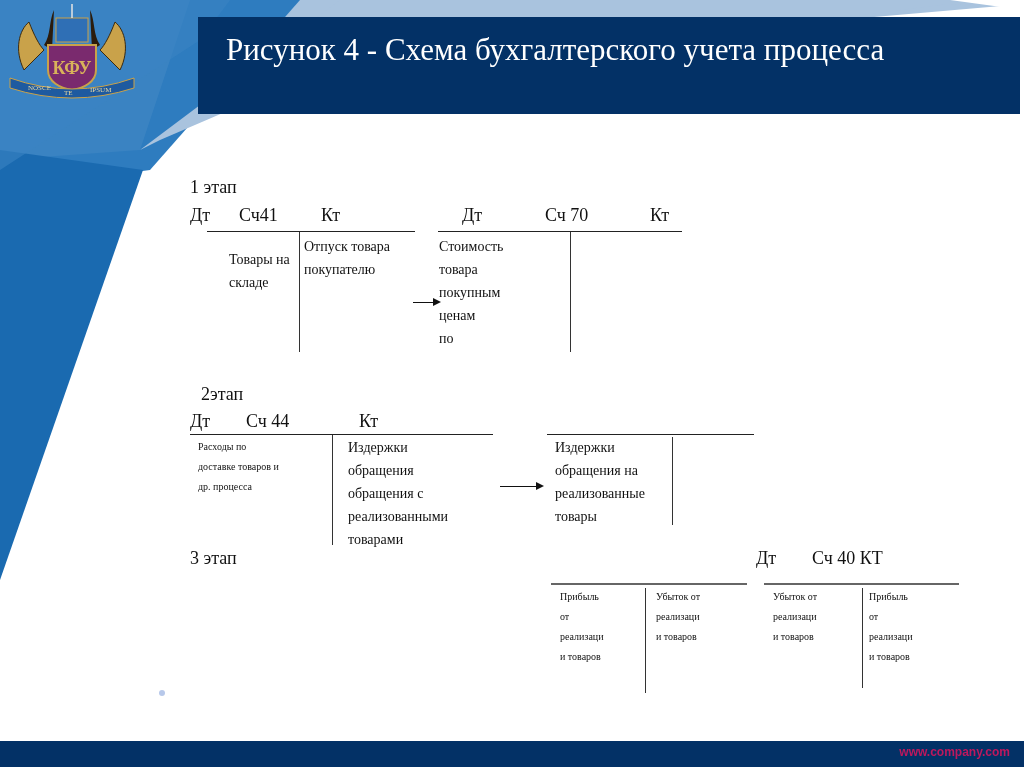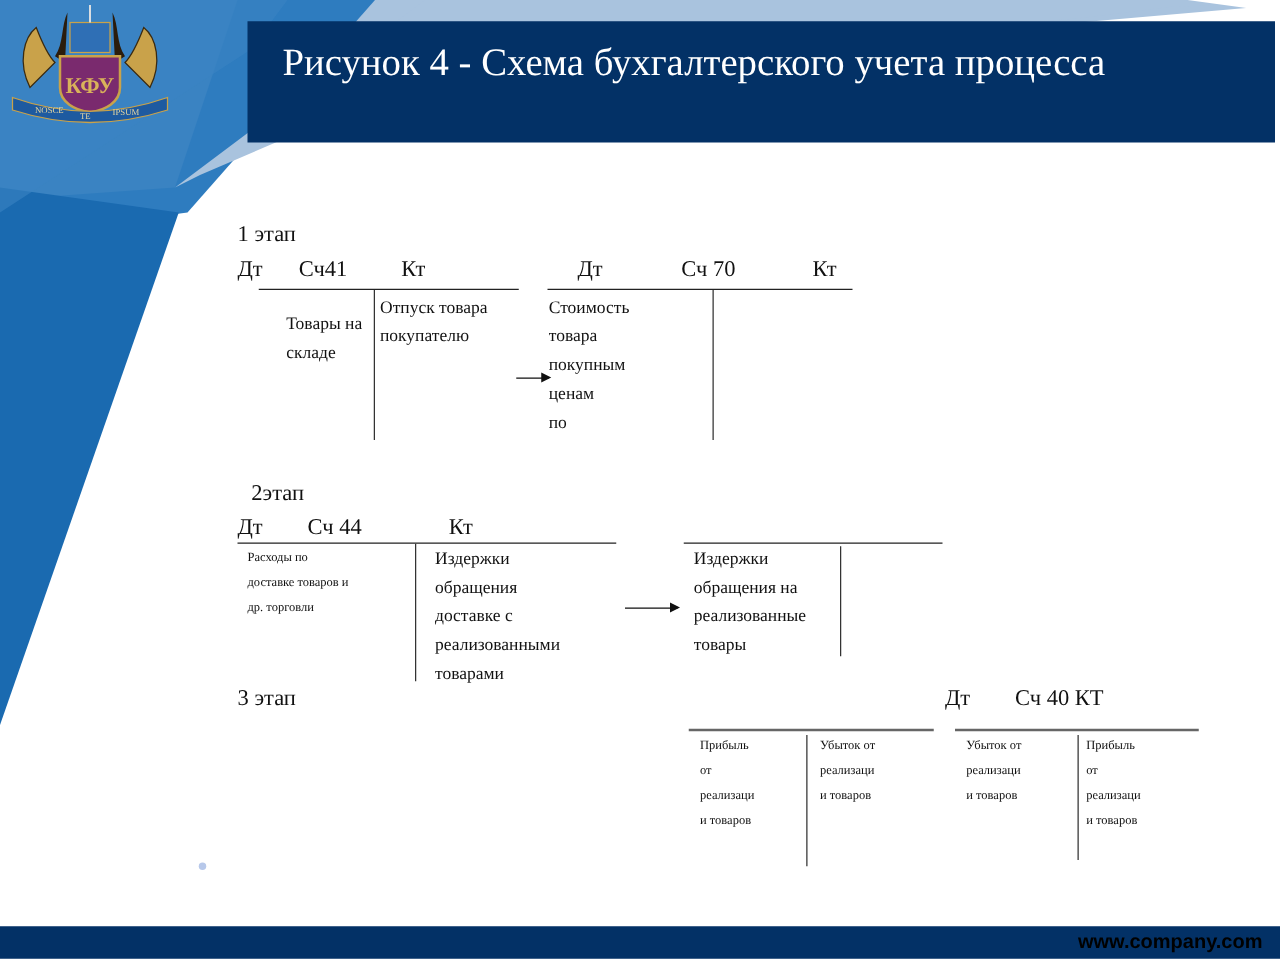--- a/index.html
+++ b/index.html
@@ -2,21 +2,21 @@
 <html><head>
 <meta charset="utf-8">
 <style>
   html, body { margin:0; padding:0; }
   body { width:1024px; height:767px; position:relative; overflow:hidden; background:#ffffff; font-family:"Liberation Serif", "DejaVu Serif", serif; color:#111; }
   .bg-layer { position:absolute; left:0; top:0; width:1024px; height:767px; }
   .logo { position:absolute; left:4px; top:0; width:136px; height:100px; }
   .title-bar { position:absolute; left:198px; top:17px; width:822px; height:97px; background:#033166; }
   .title-text { position:absolute; left:226px; top:29px; width:780px; color:#ffffff; font-size:31px; line-height:41px; font-family:"Liberation Serif", serif; }
   .footer { position:absolute; left:0; top:741px; width:1024px; height:26px; background:#033166; }
-  .footer-url { position:absolute; right:14px; top:745px; color:#000000; font-family:"Liberation Sans", sans-serif; font-weight:bold; font-size:16px; }
+  .footer-url { position:absolute; right:14px; top:745px; color:#be185d; font-family:"Liberation Sans", sans-serif; font-weight:bold; font-size:12px; }
   .dot { position:absolute; left:159px; top:690px; width:6px; height:6px; border-radius:50%; background:#b7c8ea; }
   .t { position:absolute; white-space:nowrap; }
   .h { font-size:18px; }
   .c { font-size:14px; line-height:23px; }
   .c2 { font-size:10px; line-height:20px; }
   .hline { position:absolute; height:1px; background:#222; }
   .hline.g { background:#666; height:2px; }
   .vline { position:absolute; width:1px; background:#333; }
   .arrow { position:absolute; height:1px; background:#111; }
   .arrow::after { content:""; position:absolute; right:-2px; top:-4px; border-left:8px solid #111; border-top:4.5px solid transparent; border-bottom:4.5px solid transparent; }
@@ -85,26 +85,26 @@
 
 <div class="t h" style="left:201px;top:384px;">2этап</div>
 <div class="t h" style="left:190px;top:411px;">Дт</div>
 <div class="t h" style="left:246px;top:411px;">Сч 44</div>
 <div class="t h" style="left:359px;top:411px;">Кт</div>
 <div class="hline" style="left:190px;top:434px;width:303px;"></div>
 <div class="vline" style="left:332px;top:435px;height:110px;"></div>
 <div class="t c2" style="left:198px;top:437px;font-size:10px;">
   <div>Расходы по</div>
     <div>доставке товаров и</div>
-    <div>др. торговли</div>
+    <div>др. процесса</div>
 </div>
 <div class="t c" style="left:348px;top:436px;">
   <div>Издержки</div>
     <div>обращения</div>
-    <div>доставке с</div>
+    <div>обращения с</div>
     <div>реализованными</div>
     <div>товарами</div>
 </div>
 <div class="arrow" style="left:500px;top:486px;width:42px;"></div>
 <div class="hline" style="left:547px;top:434px;width:207px;"></div>
 <div class="vline" style="left:672px;top:437px;height:88px;"></div>
 <div class="t c" style="left:555px;top:436px;">
   <div>Издержки</div>
     <div>обращения на</div>
     <div>реализованные</div>

